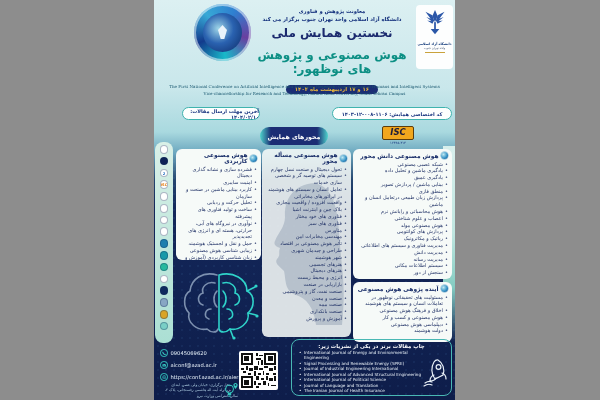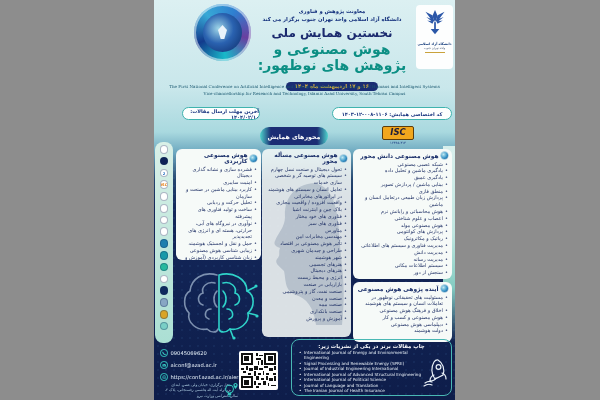--- a/index.html
+++ b/index.html
@@ -22,21 +22,21 @@
   .univ-panel { position:absolute; left:262px; top:5px; width:37px; height:64px; background:#fdfefe; border-radius:4px; padding-top:3px; text-align:center; }
   .univ-panel svg { width:26px; height:30px; }
   .univ-name { font-size:3.4px; color:#123a7a; font-weight:bold; line-height:1.25; }
   .univ-branch { font-size:3px; color:#4a5a77; }
   .gold-bar { width:20px; height:1.5px; background:#c9a23c; margin:1.5px auto 0; }
 
   .head-text { position:absolute; left:92px; top:0; width:172px; text-align:center; direction:rtl; }
   .org1 { margin-top:8px; font-size:5.3px; color:#14317d; font-weight:bold; }
   .org2 { margin-top:2px; font-size:5.3px; color:#14317d; font-weight:bold; }
   .t-small { margin-top:4px; font-size:12px; color:#1b2a6e; font-weight:bold;text-align:center; }
-  .t-main { margin-top:1px; font-size:14px; color:#0c8f84; font-weight:bold; }
+  .t-main { margin-top:8px; font-size:12px; color:#0c8f84; font-weight:bold; }
   .t-sub { margin-top:1px; font-size:7px; color:#1b2a6e; font-weight:bold; }
   .date-pill { display:inline-block; margin-top:4px; background:#1b2d74; color:#e8b63c; font-size:5.4px; font-weight:bold; padding:1.5px 9px 2px; border-radius:7px; }
 
   .en-block { position:absolute; left:4px; top:84px; width:293px; text-align:center; color:#17566e; }
   .en1 { font-size:4.1px; font-family:"DejaVu Serif", serif; }
   .en2 { font-size:4.1px; font-family:"DejaVu Serif", serif; margin-top:1.5px; }
   .en-date { font-size:6.8px; font-family:"DejaVu Serif", serif; color:#123f52; margin-top:1px; }
 
   .badge { position:absolute; top:107px; height:13px; background:#fdfffe; border:1px solid #3fb3ae; border-radius:7px;
     color:#14317d; font-size:5px; font-weight:bold; direction:rtl; display:flex; align-items:center; justify-content:center; }

